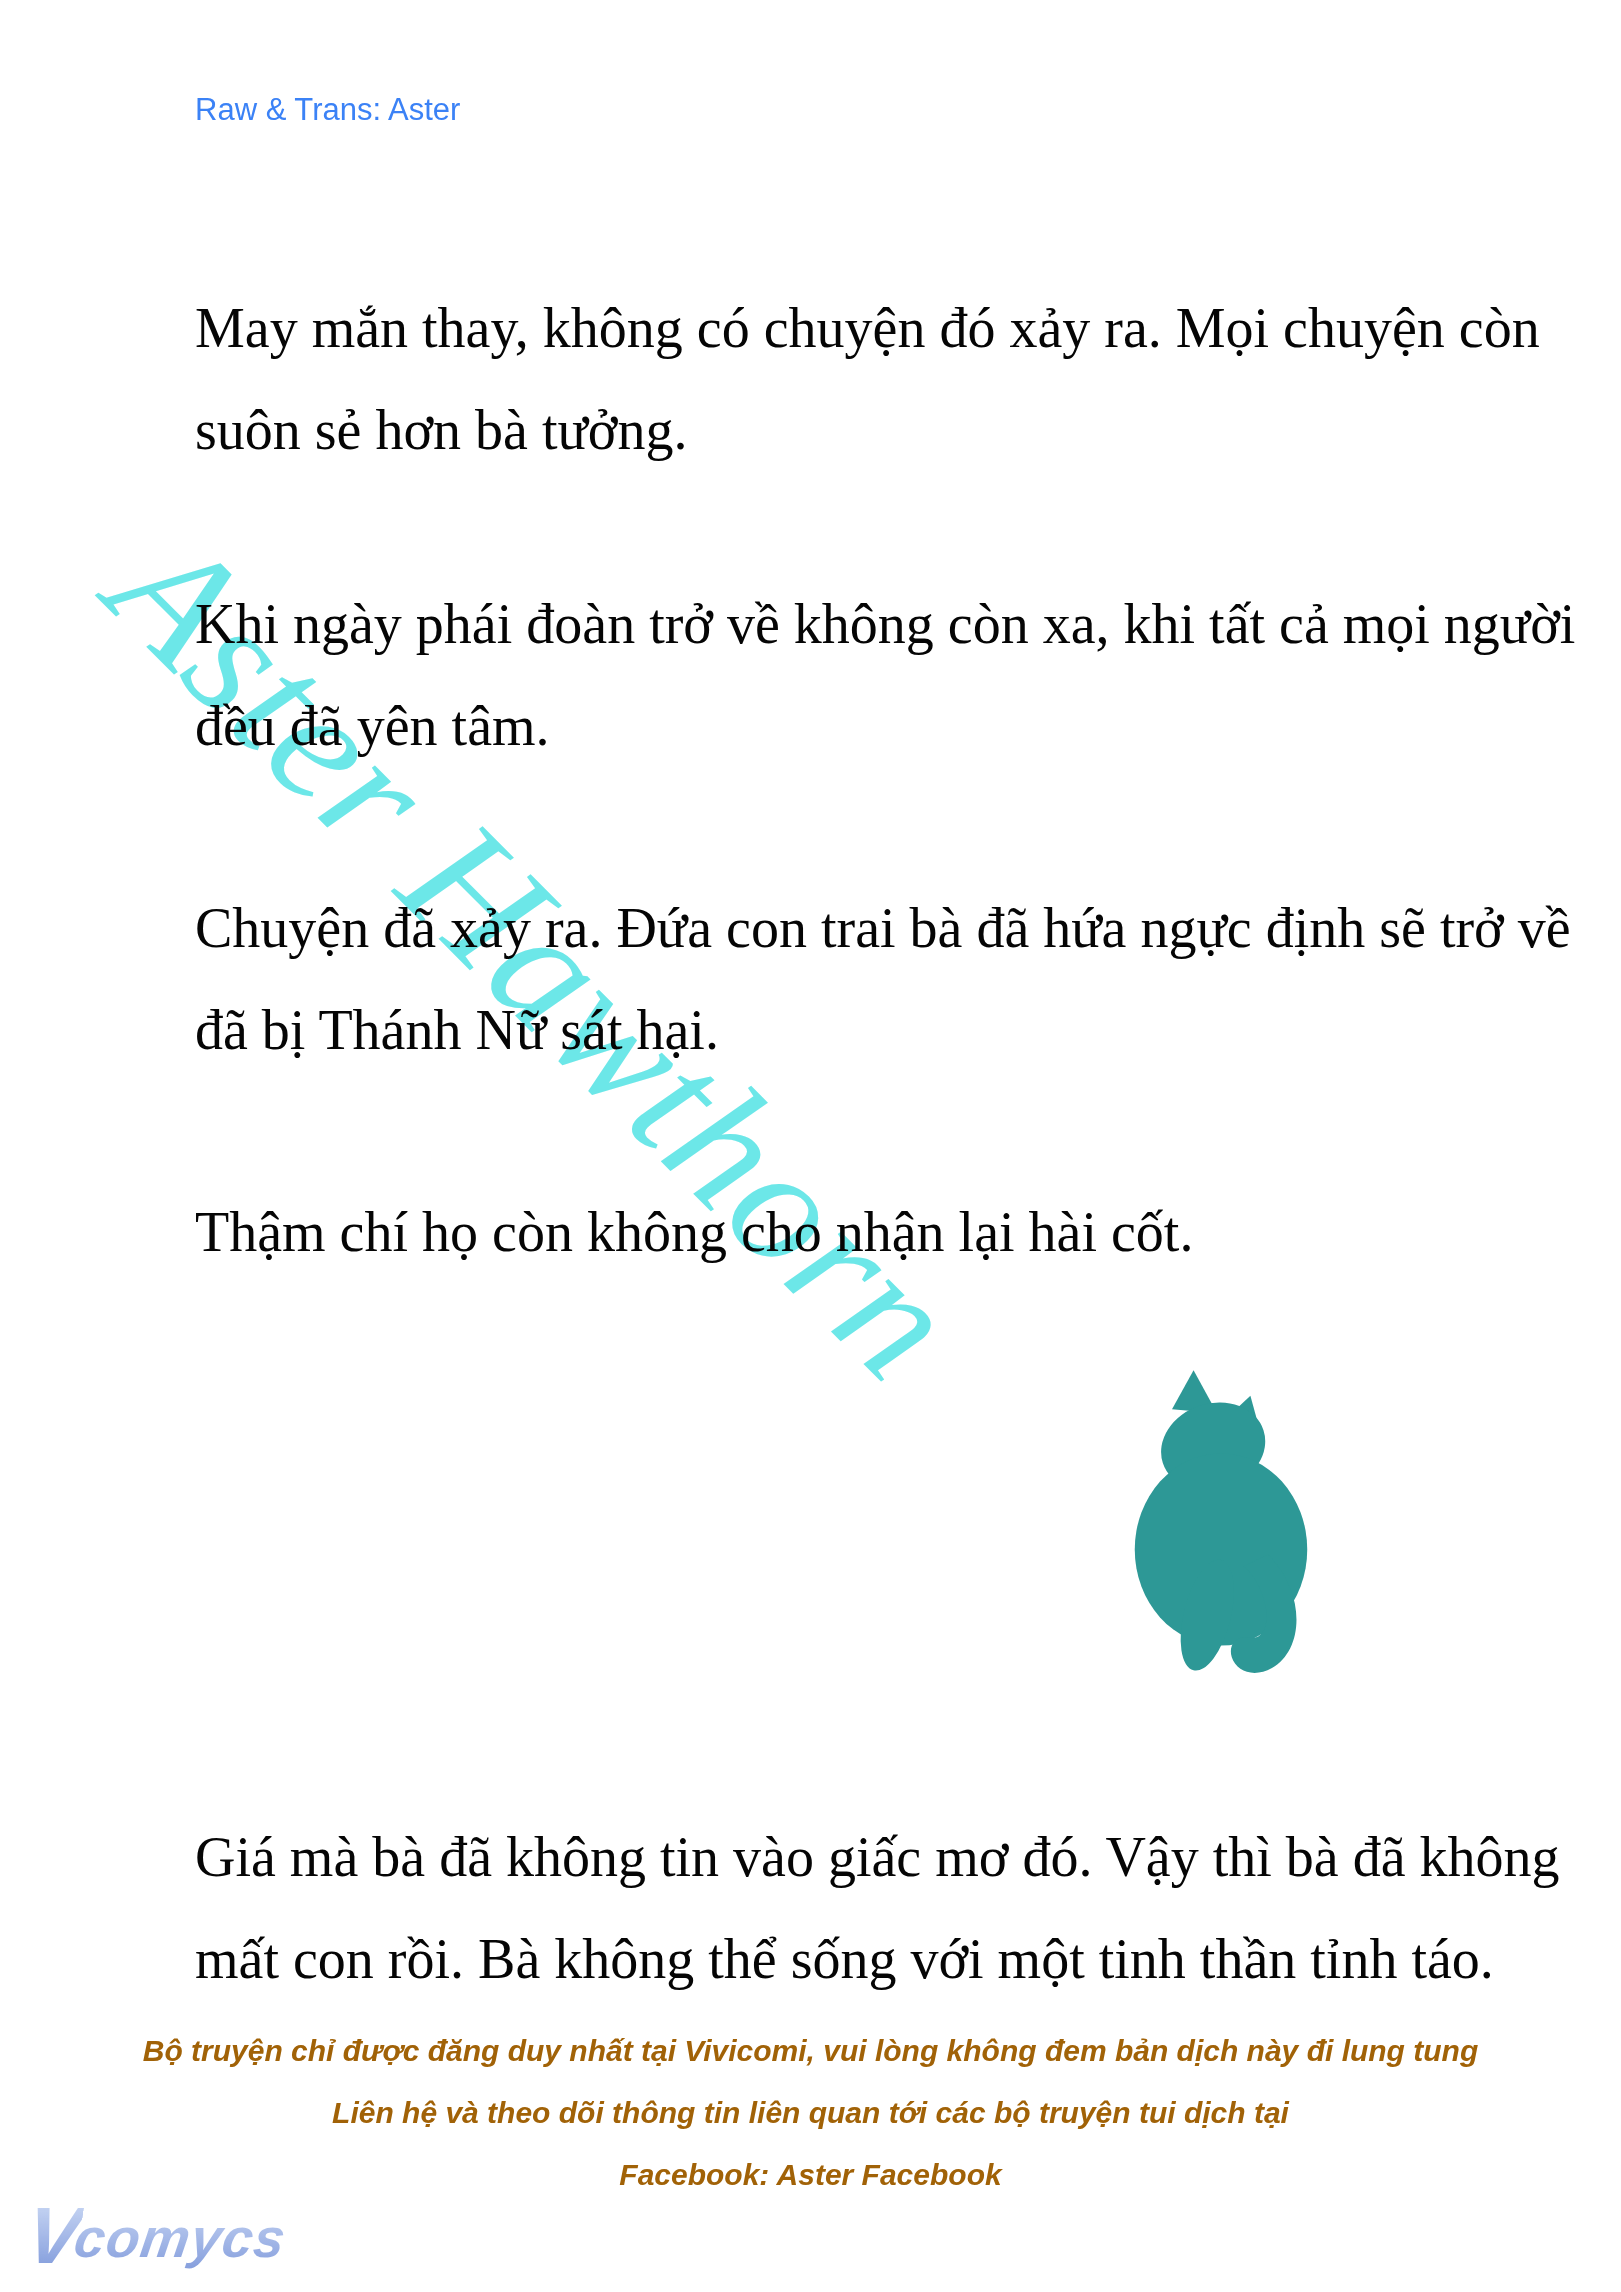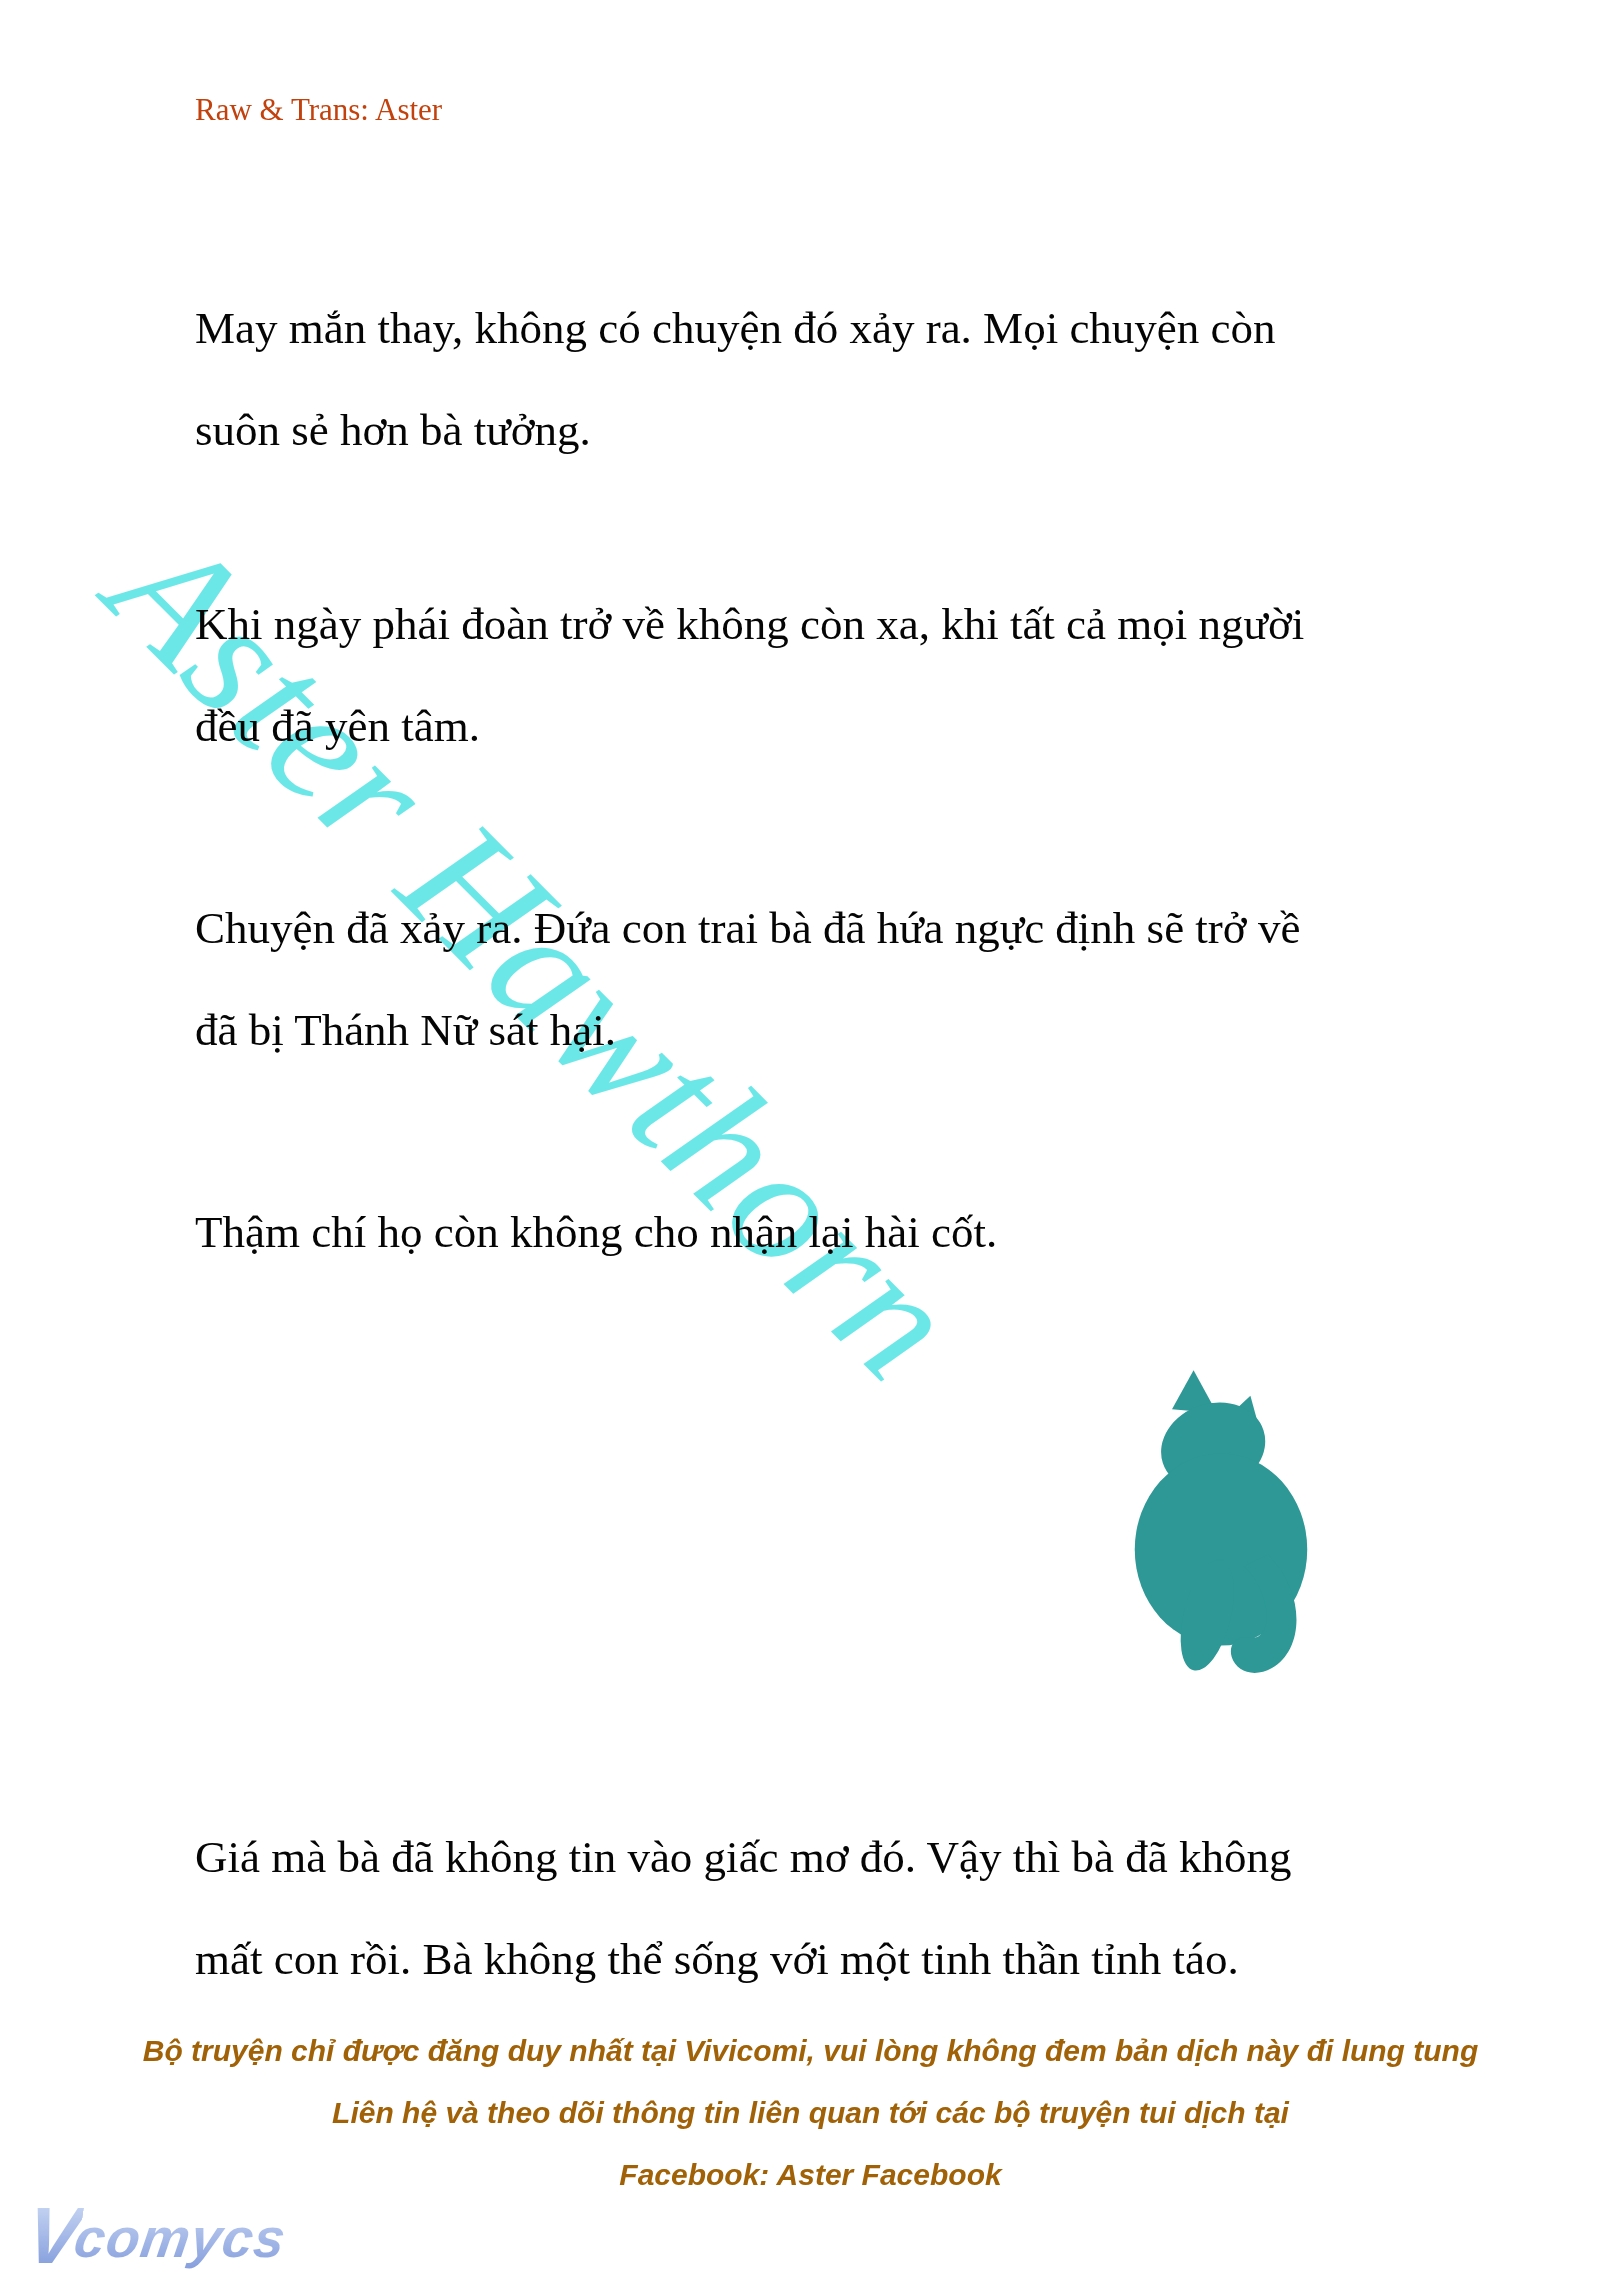--- a/index.html
+++ b/index.html
@@ -7,22 +7,22 @@
     position:relative;
     width:1621px; height:2293px;
     background:#ffffff;
     overflow:hidden;
     font-family:"Liberation Serif","DejaVu Serif",serif;
     color:#050505;
   }
   
   .header-credit {
     position:absolute; left:195px; top:92px;
-    font-family:Liberation Serif, serif;
-    font-size:31px; line-height:35px; color:#c2410c;
+    font-family:Liberation Sans, sans-serif;
+    font-size:31px; line-height:35px; color:#3b82f6;
     z-index:3;
   }
   
   .watermark {
     position:absolute; left:201px; top:502px;
     font-family:"Liberation Serif","DejaVu Serif",serif;
     font-style:italic;
     font-size:169px; line-height:1;
     color:#6ce7e8;
     white-space:nowrap;
@@ -33,21 +33,21 @@
   }
   
   .cat {
     position:absolute; left:1123px; top:1368px;
     width:196px; height:314px;
     z-index:1;
   }
   
   .para {
     position:absolute; left:195px; width:1237px;
-    font-size:45px; line-height:102px;
+    font-size:56px; line-height:102px;
     z-index:2;
   }
   .para .line { white-space:nowrap; }
   .p1 { top:277px; }
   .p2 { top:573px; }
   .p3 { top:877px; }
   .p4 { top:1181px; }
   .p5 { top:1399px; }
   .p6 { top:1806px; }
   .it { font-style:italic; }

